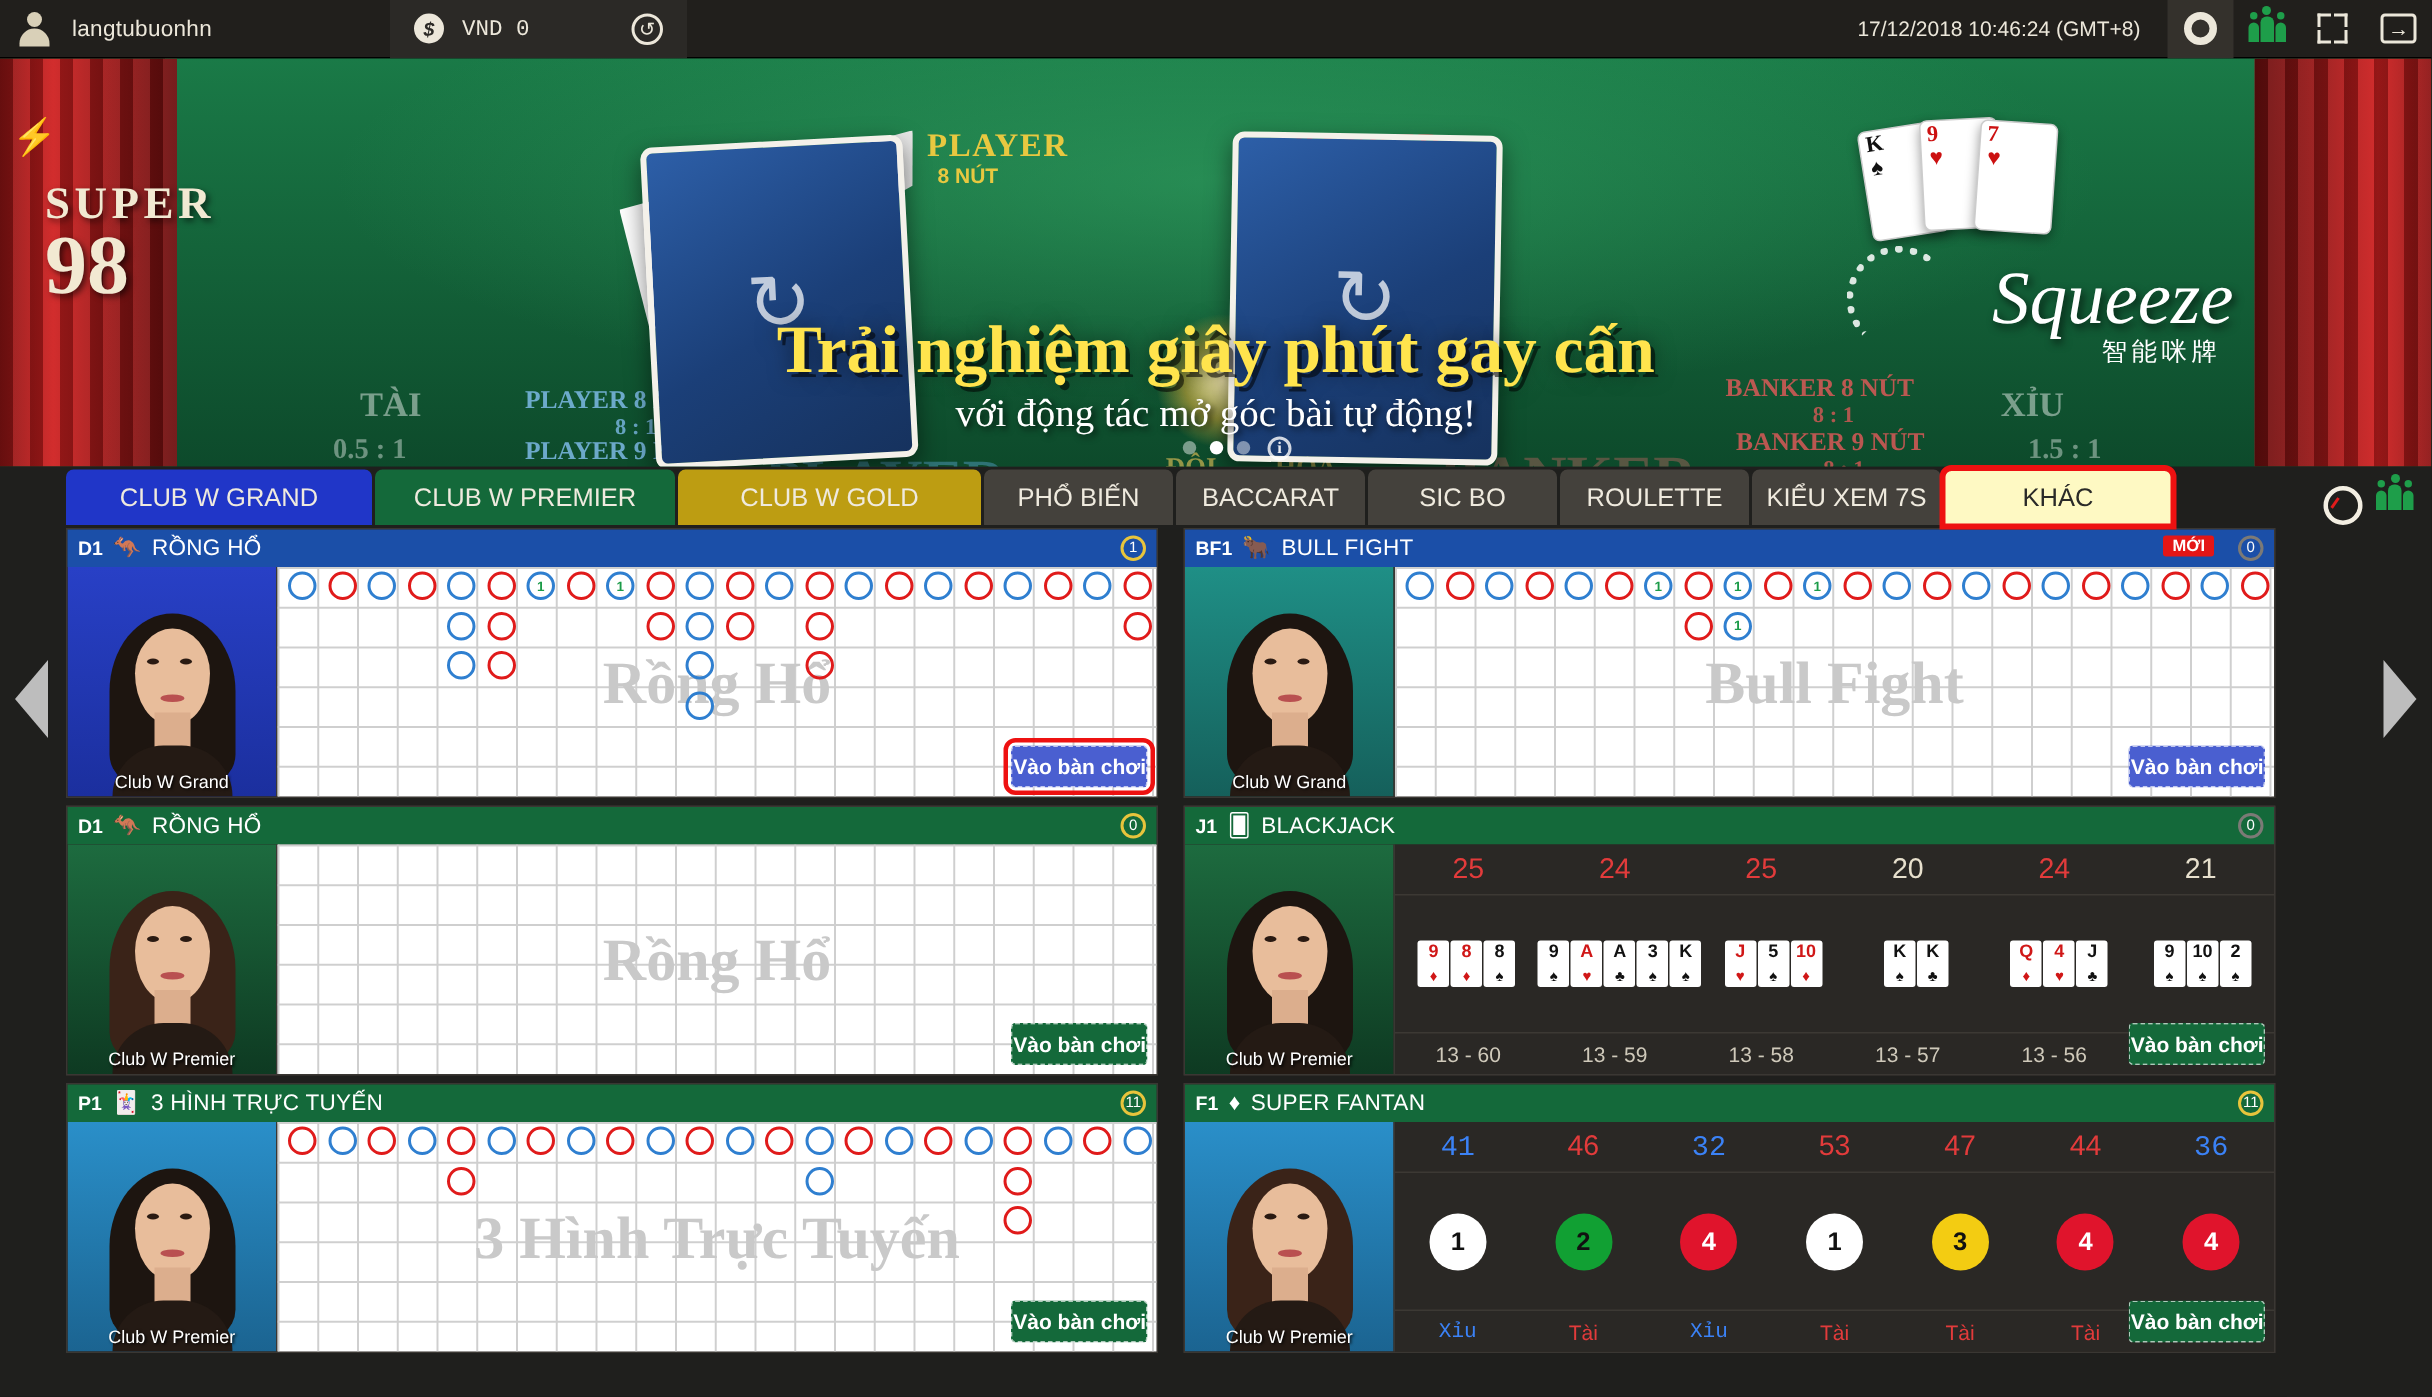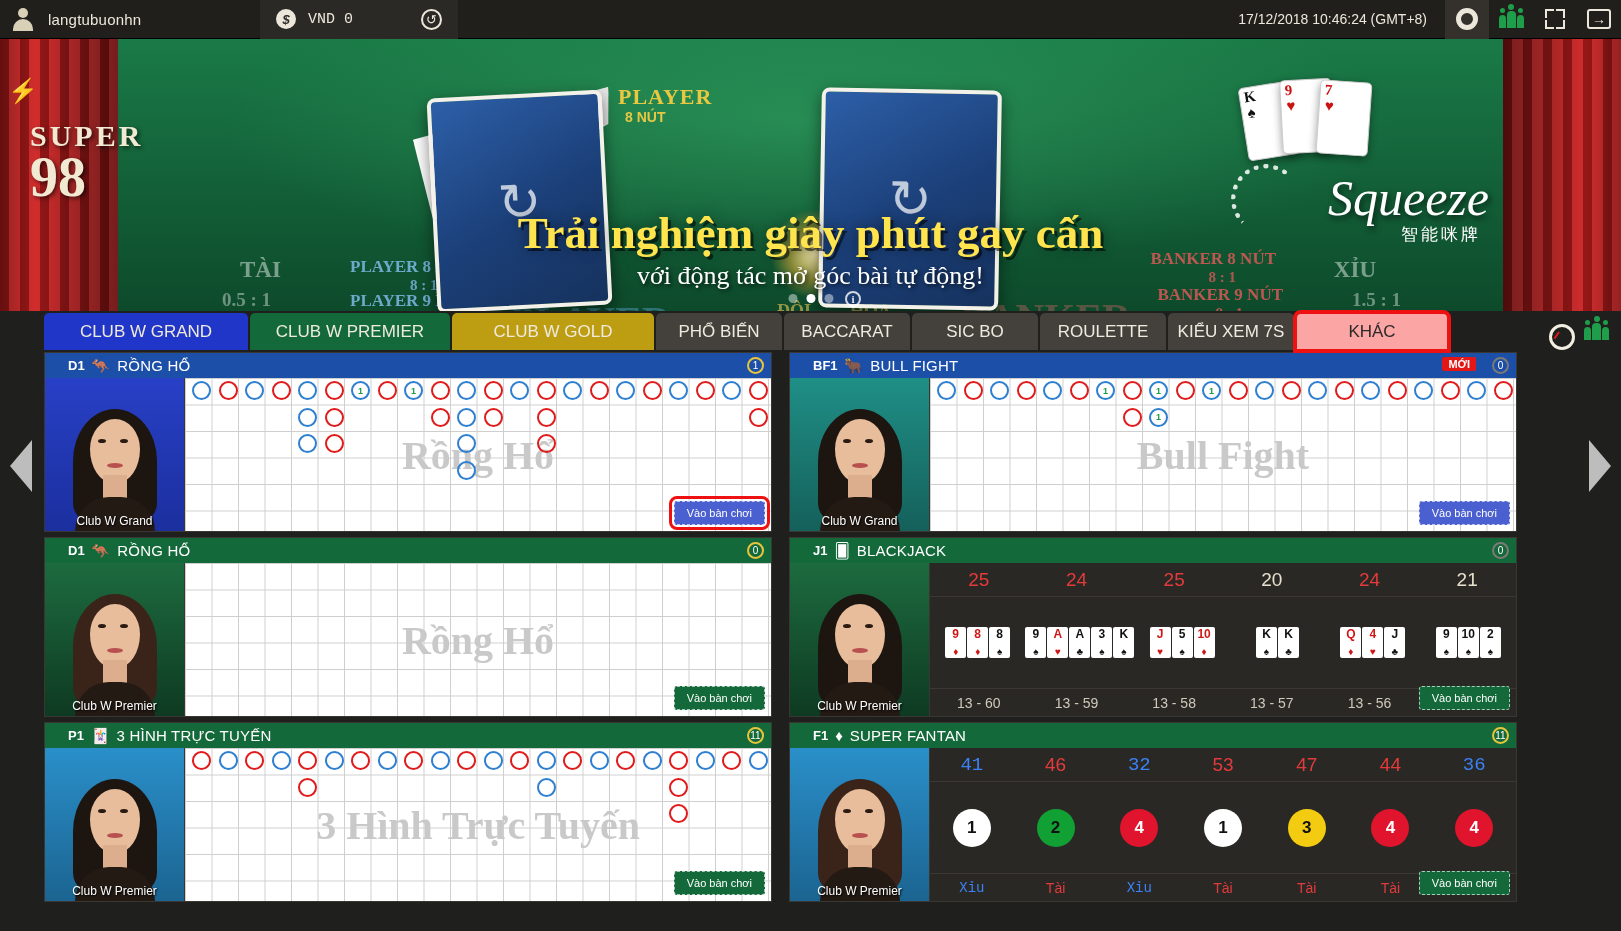--- a/index.html
+++ b/index.html
@@ -244,21 +244,21 @@
   .tab {
     height: 37px; display: flex; align-items: center; justify-content: center;
     color: #efeade; font-size: 17px; border-radius: 5px 5px 0 0;
     background: #44413c; margin-right: 2px; padding: 0 8px;
   }
   .tab.w-grand   { background: #2036c8; width: 204px; }
   .tab.w-premier { background: #14693a; width: 200px; }
   .tab.w-gold    { background: #bd9d12; width: 202px; }
   .tab.plain     { width: 126px; }
   .tab.khac {
-    background: #fca5a5; color: #2a2a28; width: 152px;
+    background: #fef9c3; color: #2a2a28; width: 152px;
     outline: 4px solid #ee1111; outline-offset: -1px; position: relative; z-index: 9;
   }
   .tabs-right {
     margin-left: auto; display: flex; align-items: center; gap: 12px;
     padding-right: 12px; height: 37px;
   }
   .stopwatch { width: 26px; height: 26px; position: relative; }
   .stopwatch::before {
     content: ""; position: absolute; left: 3px; top: 5px; width: 20px; height: 20px;
     border-radius: 50%; border: 3px solid #f3eee2;
@@ -269,21 +269,21 @@
   }
 
   
   .grid {
     position: absolute; top: 352px; left: 44px; width: 1490px; height: 570px;
     display: grid; grid-template-columns: 728px 728px;
     grid-template-rows: 180px 180px 180px; gap: 5px 17px;
   }
   .panel { background: #2a2825; border: 1px solid #3a3733; display: flex; flex-direction: column; }
   .ph {
-    height: 25px; display: flex; align-items: center; padding: 0 23px;
+    height: 25px; display: flex; align-items: center; padding: 0 7px;
     color: #fff; font-size: 15px; gap: 7px; position: relative;
   }
   .ph.blue { background: #1b4fa8; }
   .ph.green { background: #14693a; }
   .ph .code { font-size: 13px; font-weight: bold; }
   .ph .gicon { font-size: 15px; line-height: 1; }
   .ph .nm { font-weight: 400; letter-spacing: .2px; }
   .badge-new {
     position: absolute; right: 40px; top: 4px; background: #e41616; color: #fff;
     font-size: 11px; font-weight: bold; padding: 1px 6px; border-radius: 2px;
@@ -348,23 +348,24 @@
     font-family: "Liberation Serif", serif; pointer-events: none;
   }
   .bead { position: absolute; width: 19px; height: 19px; border-radius: 50%; border: 2.5px solid; }
   .bead.r { border-color: #e01b1b; }
   .bead.b { border-color: #2f7fd0; }
   .bead .t {
     position: absolute; left: 0; right: 0; top: 50%; transform: translateY(-50%);
     text-align: center; font-size: 9px; font-weight: bold; color: #1b9b48;
   }
   .enter-btn {
-    position: absolute; right: 6px; bottom: 6px; color: #fff; font-size: 11px;
-    padding: 5px 12px; border-radius: 3px; border: 1px dashed rgba(255,255,255,.65);
+    position: absolute; right: 6px; bottom: 6px; color: #fff; font-size: 14px;
+    padding: 5px 0; border-radius: 3px; border: 1px dashed rgba(255,255,255,.65);
     white-space: nowrap;
+    font-weight: bold;
   }
   .enter-btn.blue { background: #4a5fd0; }
   .enter-btn.green { background: #14693a; }
   .enter-btn.hl { outline: 3px solid #ee1111; outline-offset: 2px; }
 
   
   .resultbox { flex: 1; background: #2a2825; display: flex; flex-direction: column; position: relative; }
   .res-row {
     display: grid; grid-template-columns: repeat(6, 1fr); align-items: center;
     justify-items: center; text-align: center;

